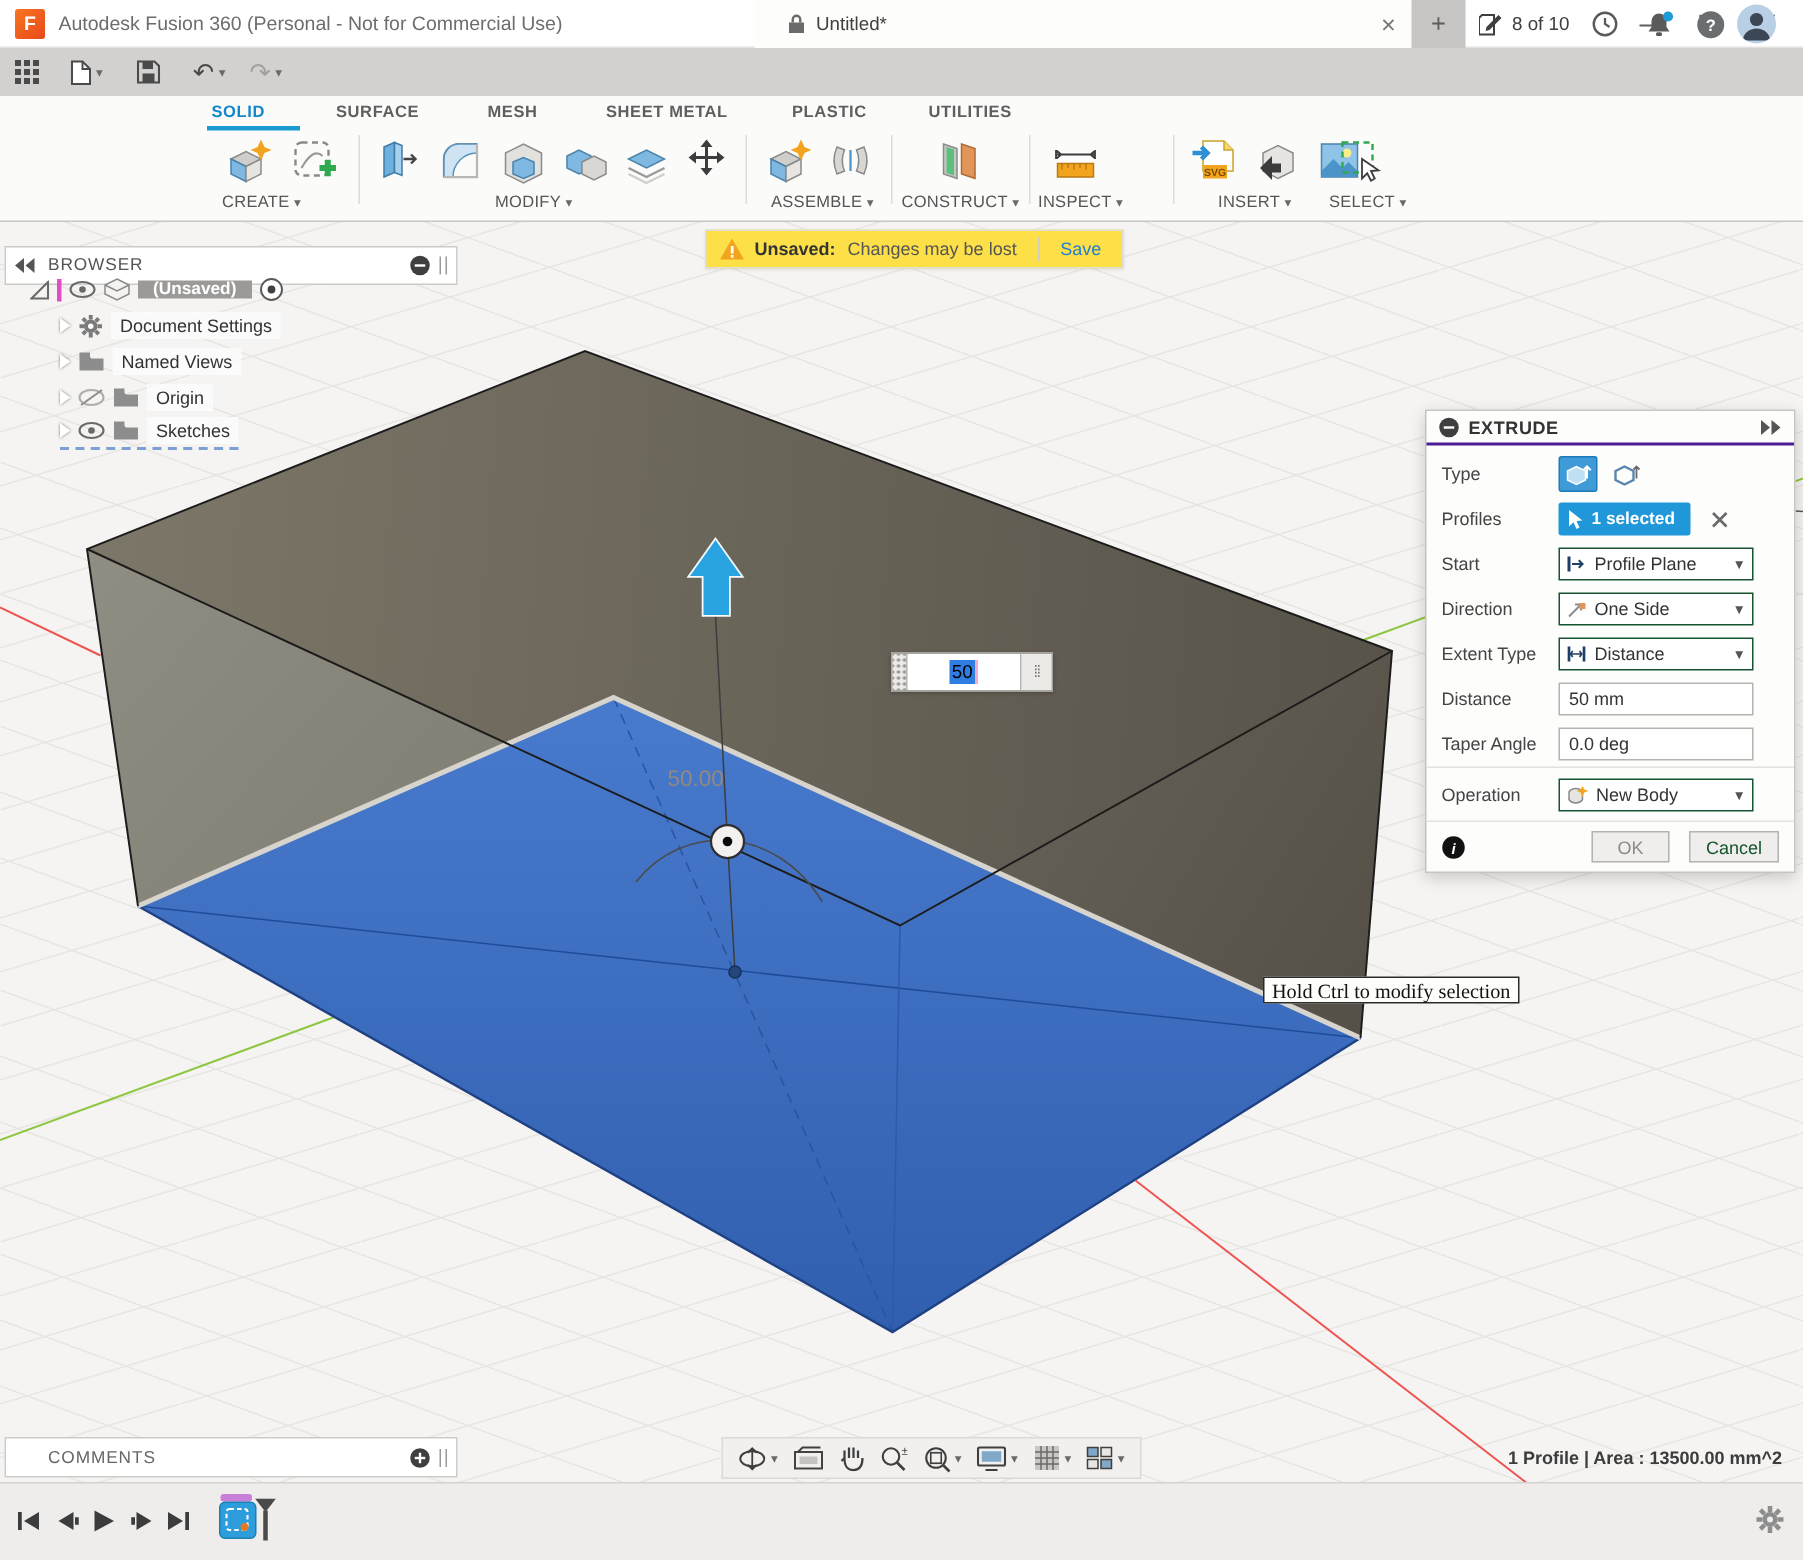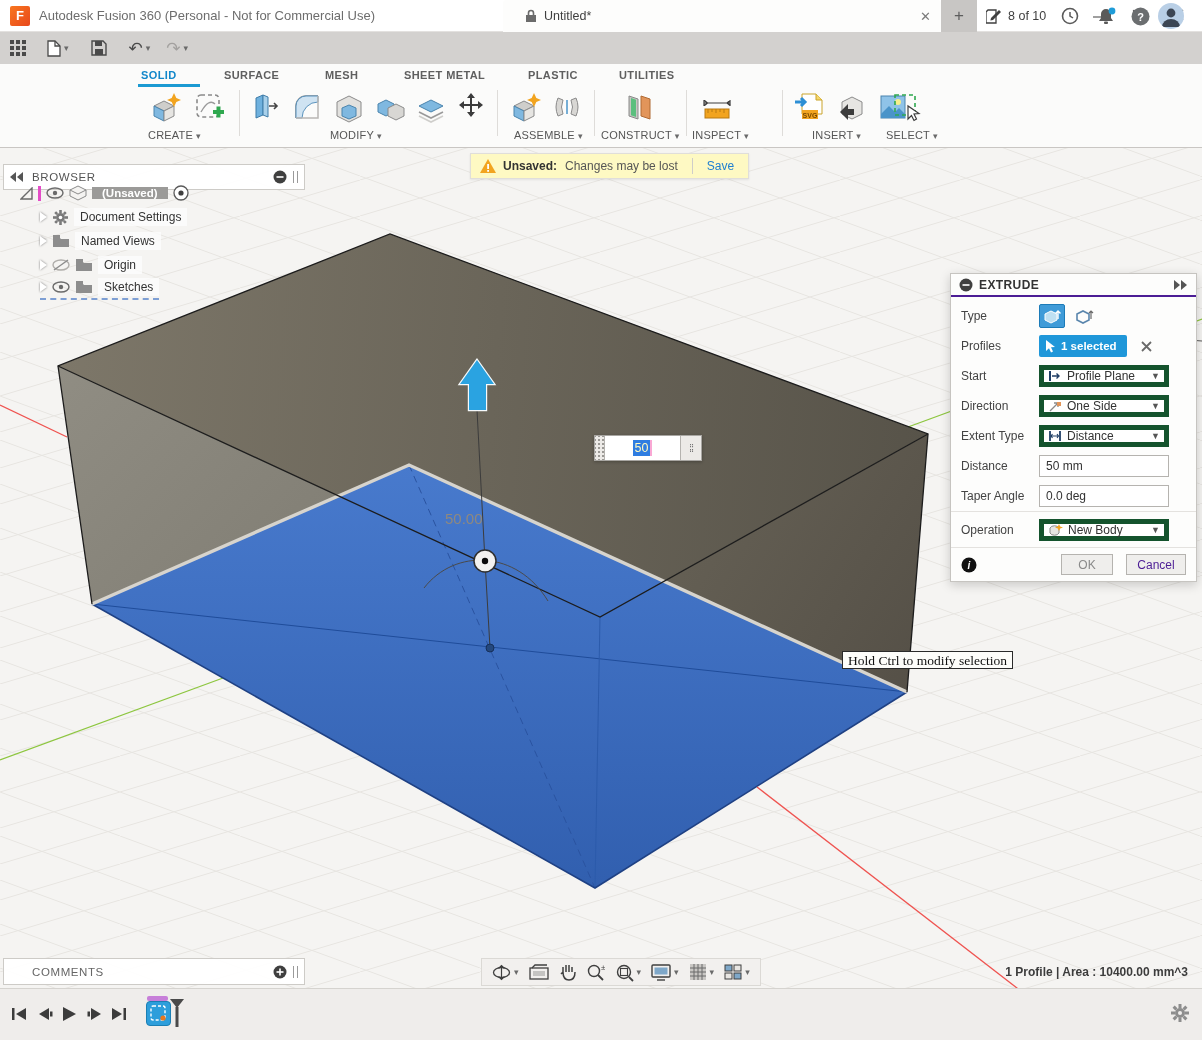--- a/index.html
+++ b/index.html
@@ -34,21 +34,21 @@
   #tab-underline { position:absolute; left:138px; top:20px; width:62px; height:3px; background:#1b9ad2; }
   .rgroup-label { position:absolute; top:65px; font-size:11px; color:#555; letter-spacing:.2px; }
   .ric { position:absolute; top:24px; width:38px; height:38px; display:flex; align-items:center; justify-content:center; }
   .rsep { position:absolute; top:26px; width:1px; height:46px; background:#dedcd9; }
 
   
   #viewport { position:absolute; left:0; top:148px; width:1202px; height:840px; background:#f5f4f2; }
   #scene { position:absolute; left:0; top:0; }
 
   
-  #warnbar { position:absolute; left:470px; top:5px; height:26px; display:flex; align-items:center; background:#fef9c3; border:1px solid #e0deda; box-shadow:0 1px 2px rgba(0,0,0,.08); font-size:12px; }
+  #warnbar { position:absolute; left:470px; top:5px; height:26px; display:flex; align-items:center; background:#fde047; border:1px solid #e0deda; box-shadow:0 1px 2px rgba(0,0,0,.08); font-size:12px; }
   #warnbar .lbl { font-weight:bold; color:#333; margin:0 8px 0 6px; }
   #warnbar .msg { color:#555; margin-right:14px; }
   #warnbar .div { width:1px; height:16px; background:#cfcdc9; }
   #warnbar .save { color:#1f7fd1; padding:0 14px; }
 
   
   #browser-hd { position:absolute; left:3px; top:4px; width:302px; height:26px; background:rgba(255,255,255,.95); border:1px solid #cdcbc7; display:flex; align-items:center;margin-top:12px; }
   #browser-hd .t { font-size:11.5px; color:#555; letter-spacing:.6px; margin-left:8px; }
   .hd-grip { margin-left:4px; margin-right:6px; width:5px; height:12px; border-left:1px solid #9a9a9a; border-right:1px solid #9a9a9a; }
   .brow { position:absolute; display:flex; align-items:center; gap:5px; height:22px; }
@@ -57,36 +57,36 @@
   #root-pill { background:#9b9a98; color:#fff; font-size:11.5px; font-weight:bold; padding:0 10px; }
   #sketches-row { border-bottom:2px dashed #7e9fd4; padding-bottom:2px; }
 
   
   #extrude { position:absolute; left:950px; top:125px; width:247px; background:#fdfdfc; border:1px solid #c6c4c0; box-shadow:0 3px 10px rgba(0,0,0,.18); }
   #extrude-hd { height:23px; display:flex; align-items:center; border-bottom:2px solid #4c1d95; }
   #extrude-hd .t { font-size:12px; font-weight:bold; color:#333; margin-left:6px; letter-spacing:.4px; }
   .xrow { display:flex; align-items:center; height:30px; padding:0 10px; }
   .xrow .lbl { font-size:12px; color:#444; width:78px; flex:none; }
   .xctl { display:flex; align-items:center; }
-  .xdrop { width:130px; height:22px; border:5px solid #14532d; background:#fff; display:flex; align-items:center; font-size:12px; color:#333; gap:5px; padding:0 4px; }
+  .xdrop { width:130px; height:22px; border:1px solid #14532d; background:#fff; display:flex; align-items:center; font-size:12px; color:#333; gap:5px; padding:0 4px; }
   .xdrop .dc { margin-left:auto; font-size:9px; color:#555; }
   .xinput { width:130px; height:22px; border:1px solid #b5b3af; background:#fff; font-size:12px; color:#333; padding:0 6px; font-family:"Liberation Sans",sans-serif; }
   .typebtn { width:26px; height:24px; display:flex; align-items:center; justify-content:center; border-radius:2px; }
   .typebtn.sel { background:#3f9bd8; border:1px solid #1c7bb8; }
   #profiles-chip { background:#1f97d9; color:#fff; font-size:11.5px; font-weight:bold; height:22px; display:flex; align-items:center; gap:5px; padding:0 10px 0 6px; border-radius:2px; }
   #extrude-ft { display:flex; align-items:center; height:34px; padding:0 10px; border-top:1px solid #e4e2df; }
   .xbtn { height:21px; border:1px solid #b5b3af; background:#efeeec; font-size:12px; color:#8a8a8a; display:flex; align-items:center; justify-content:center; }
   #btn-ok { width:52px; margin-left:auto; }
-  #btn-cancel { width:60px; margin-left:13px; color:#4c1d95; }
+  #btn-cancel { width:60px; margin-left:13px; color:#14532d; }
 
   
   #dim-input { position:absolute; left:594px; top:287px; height:26px; display:flex; align-items:stretch; border:1px solid #a8a6a2; background:#eceae7; box-shadow:0 1px 3px rgba(0,0,0,.25); }
   #dim-grip { width:9px; background-image:radial-gradient(#9a9894 1px, transparent 1.2px); background-size:4px 4px; background-position:2px 2px; }
   #dim-field { width:77px; background:#fff; border-left:1px solid #b5b3af; border-right:1px solid #b5b3af; display:flex; align-items:center; justify-content:center; font-size:12.5px; }
-  #dim-field .sel { background:#2f7de1; color:#fef9c3; padding:1px 2px; border-right:2px solid #f9a8d4; }
+  #dim-field .sel { background:#2f7de1; color:#000000; padding:1px 2px; border-right:2px solid #f9a8d4; }
   #dim-kebab { width:20px; display:flex; align-items:center; justify-content:center; color:#777; font-size:11px; letter-spacing:-1px; }
 
   #tooltip { position:absolute; left:842px; top:503px; border:1px solid #2a2a2a; background:#fdfdfa; font-family:"Liberation Serif",serif; font-size:13.5px; color:#111; padding:0 5px; height:18px; line-height:17px; }
   #status-line { position:absolute; right:14px; top:817px; font-size:12px; font-weight:bold; color:#3c3c3c; }
 
   
   #navbar { position:absolute; left:481px; top:810px; height:28px; background:#f2f0ee; border:1px solid #dbd9d5; display:flex; align-items:center; padding:0 6px; gap:2px; }
   .nav-ic { display:flex; align-items:center; justify-content:center; height:24px; padding:0 4px; color:#3f3f3f; }
 
   
@@ -648,21 +648,21 @@
 
     <div id="dim-input">
       <span id="dim-grip"></span>
       <span id="dim-field">
           <span class="sel">50</span>
         </span>
       <span id="dim-kebab">⁞⁞</span>
     </div>
 
     <div id="tooltip">Hold Ctrl to modify selection</div>
-    <div id="status-line">1 Profile | Area : 10400.00 mm^3</div>
+    <div id="status-line">1 Profile | Area : 13500.00 mm^2</div>
 
     <div id="navbar">
       <span class="nav-ic caret">
           <svg width="19" height="19">
             <ellipse cx="9.5" cy="9.5" rx="8" ry="5" fill="none" stroke="#3f3f3f" stroke-width="1.3"></ellipse>
             <path d="M9.5,3 v13 m-3,-2.5 l3,3 3,-3 m-6,-8 l3,-3 3,3" stroke="#3f3f3f" stroke-width="1.2" fill="none"></path>
           </svg>
         </span>
       <span class="nav-ic">
           <svg width="20" height="16">

